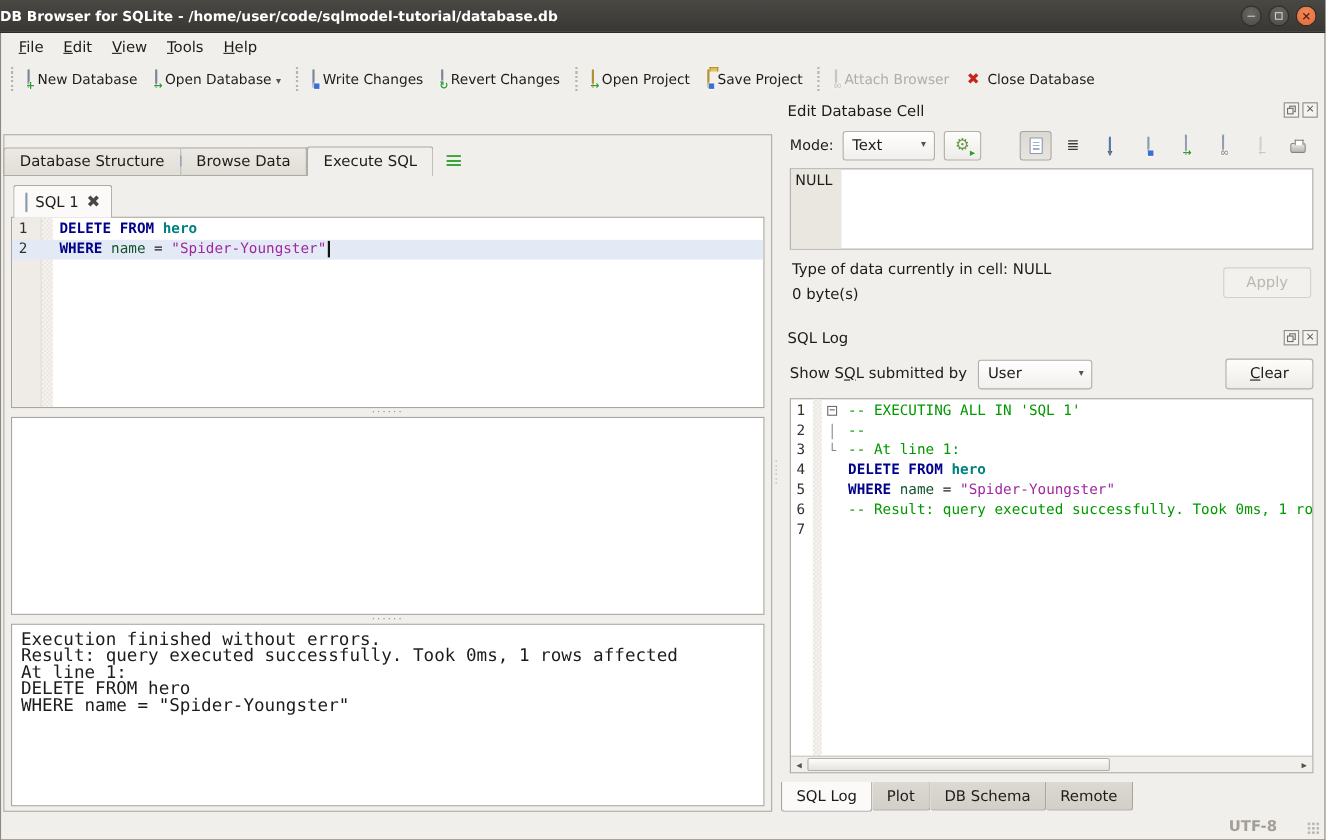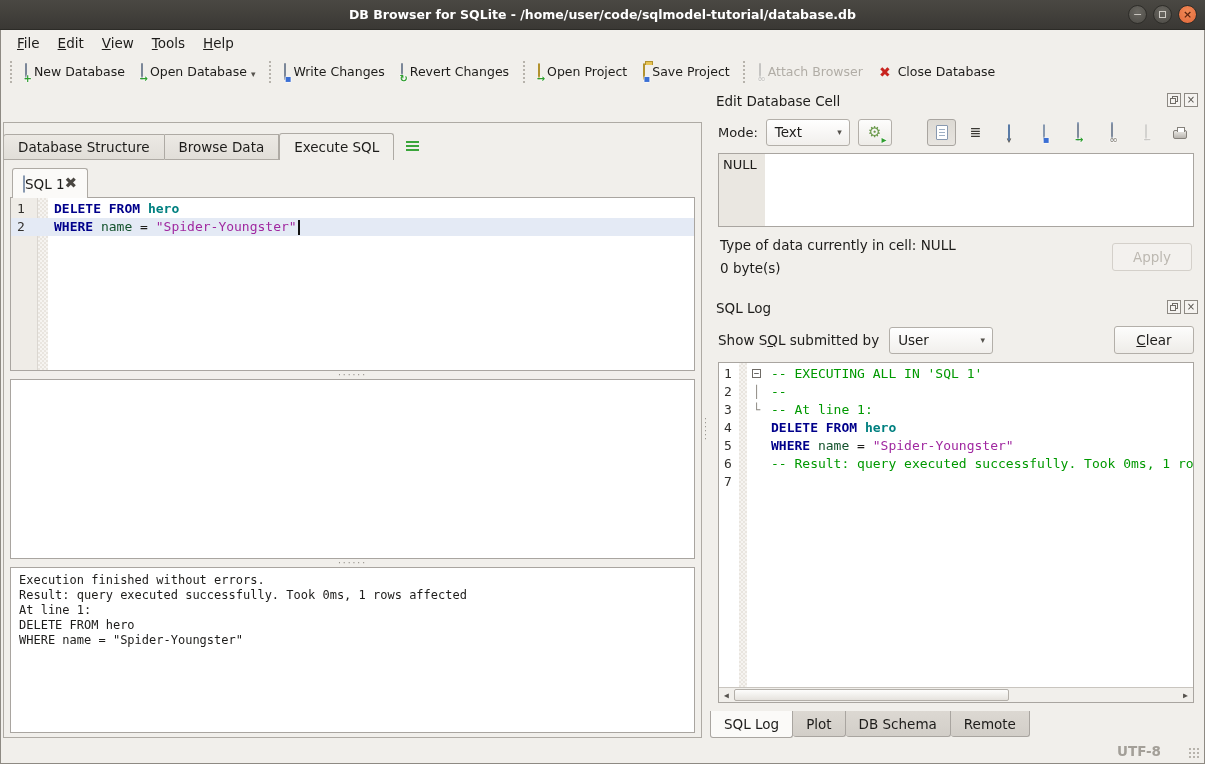--- a/index.html
+++ b/index.html
@@ -5,21 +5,21 @@
   * { margin:0; padding:0; box-sizing:border-box; }
   html,body { width:1205px; height:764px; overflow:hidden; }
   body {
     font-family:"DejaVu Sans","Liberation Sans",sans-serif;
     font-size:13px; color:#1d1c1a; background:#f1efeb;
     position:relative; box-shadow:0 0 0 1px #8e8a83 inset;
   }
   
   .titlebar{position:absolute;left:0;top:0;right:0;height:30px;
     background:linear-gradient(#4a4843,#3a3834);border-bottom:1px solid #2c2b27;
-    display:flex;align-items:center;justify-content:center;}
+    display:flex;align-items:center;}
   .titlebar .title{color:#fff;font-weight:bold;font-size:12.5px;}
   .winbtns{position:absolute;right:8px;top:5px;display:flex;gap:6px;}
   .wbtn{width:19px;height:19px;border-radius:50%;display:flex;align-items:center;justify-content:center;
     background:radial-gradient(circle at 50% 35%,#6a6862,#4b4944);border:1px solid #2e2d29;
     color:#cfccc6;font-size:11px;line-height:1;cursor:default;}
   .wbtn.close{background:radial-gradient(circle at 50% 35%,#f28b57,#e0673a);color:#5f2510;font-weight:bold;}
   .wbtn .sq{width:7px;height:7px;border:1px solid #cfccc6;}
   
   .menubar{position:absolute;left:0;top:31px;right:0;height:23px;display:flex;align-items:center;padding-left:8px;}
   .menuitem{padding:2px 9px;font-size:13.5px;}
@@ -67,21 +67,21 @@
   .bar{display:inline-block;width:2px;height:12px;background:#2e6fd4;margin-left:1px;vertical-align:middle;}
   .stopi{color:#b6b2ac;font-size:16px;font-weight:bold;line-height:1;}
   .copysq{width:9px;height:11px;border:1px solid #a5a19b;background:#f1efec;box-shadow:3px 3px 0 -1px #f1efec,3px 3px 0 0 #a5a19b;margin:-3px 3px 3px -3px;}
   .find .page::after{content:'●●';position:absolute;bottom:0px;left:1px;font-size:6px;color:#28508e;letter-spacing:0px;}
   .ab{position:relative;width:16px;height:16px;display:inline-block;}
   .ab .b1{position:absolute;left:0;top:-2px;font-size:9px;color:#2e6fd4;font-weight:bold;}
   .ab .b2{position:absolute;right:1px;bottom:-2px;font-size:12px;color:#1d3f8f;font-weight:bold;}
   .lines-icon{width:13px;height:11px;background:repeating-linear-gradient(#3aa53a 0 2px,transparent 2px 4px);}
   
   .sqltabbar{display:flex;margin:7px 0 -1px 8px;position:relative;z-index:2;}
-  .sqltab{display:inline-flex;align-items:center;gap:0;background:#fbfaf8;border:1px solid #aeaaa4;border-bottom:none;
+  .sqltab{display:inline-flex;align-items:center;gap:7px;background:#fbfaf8;border:1px solid #aeaaa4;border-bottom:none;
     border-radius:3px 3px 0 0;height:30px;padding:0 10px;font-size:13.5px;}
   .closex{font-weight:bold;font-size:15px;color:#4a4742;line-height:1;}
   
   .codearea{position:relative;background:#fff;border:1px solid #a9a5a0;
     font-family:"DejaVu Sans Mono","Liberation Mono",monospace;font-size:13px;overflow:hidden;}
   .editorbox{margin:0 6px;height:174px;}
   .editorbox::before{content:'';position:absolute;left:0;top:0;bottom:0;width:26px;background:#efece7;border-right:1px solid #dbd7d1;}
   .editorbox::after{content:'';position:absolute;left:27px;top:0;bottom:0;width:10px;
     background:linear-gradient(45deg,#e9e5df 25%,transparent 25%,transparent 75%,#e9e5df 75%),
                linear-gradient(45deg,#e9e5df 25%,transparent 25%,transparent 75%,#e9e5df 75%);
@@ -99,21 +99,21 @@
   .t-caret{display:inline-block;width:2px;height:15px;background:#111;vertical-align:middle;margin-left:1px;}
   .fm{color:#8a867f;font-size:12px;}
   .foldbox{display:inline-block;width:9px;height:9px;border:1px solid #6f6b66;background:#fff;color:#33312e;
     font-size:9px;line-height:7px;text-align:center;vertical-align:middle;margin-top:-2px;}
   
   .hsplit{height:8px;display:flex;align-items:center;justify-content:center;color:#8d8982;font-size:9px;letter-spacing:2px;}
   .vsplit{position:absolute;left:702px;top:400px;height:60px;width:7px;display:flex;flex-direction:column;
     align-items:center;justify-content:center;color:#8d8982;font-size:8px;line-height:4px;}
   .resultsbox{margin:0 6px;height:180px;background:#fff;border:1px solid #a9a5a0;}
   .msgbox{margin:0 6px;height:166px;background:#fff;border:1px solid #a9a5a0;padding:5px 8px;
-    font-family:"DejaVu Sans Mono","Liberation Mono",monospace;font-size:12px;line-height:15px;white-space:pre;overflow:hidden;}
+    font-family:"DejaVu Sans Mono","Liberation Mono",monospace;font-size:16px;line-height:15px;white-space:pre;overflow:hidden;}
   
   .rightpanel{position:absolute;left:710px;right:3px;top:90px;bottom:26px;display:flex;flex-direction:column;}
   .dockheader{height:22px;display:flex;align-items:center;padding:0 6px;font-size:13.5px;position:relative;flex:none;}
   .dockicons{position:absolute;right:4px;top:3px;display:flex;gap:3px;}
   .dockbtn{width:14px;height:14px;border:1px solid #8d8983;background:#f5f3f0;display:flex;align-items:center;justify-content:center;
     font-size:10px;color:#55524d;line-height:1;}
   .dockbtn .sq{width:6px;height:6px;border:1px solid #6f6b66;box-shadow:2px -2px 0 -1px #f5f3f0,2px -2px 0 0 #6f6b66;margin:2px 0 0 -2px;}
   .moderow{display:flex;align-items:center;margin:5px 8px 0;height:30px;flex:none;gap:8px;}
   .select{display:inline-flex;align-items:center;justify-content:space-between;height:27px;padding:0 7px 0 8px;
     background:linear-gradient(#ffffff,#f1efec);border:1px solid #b3afa9;border-radius:3px;font-size:13.5px;}

